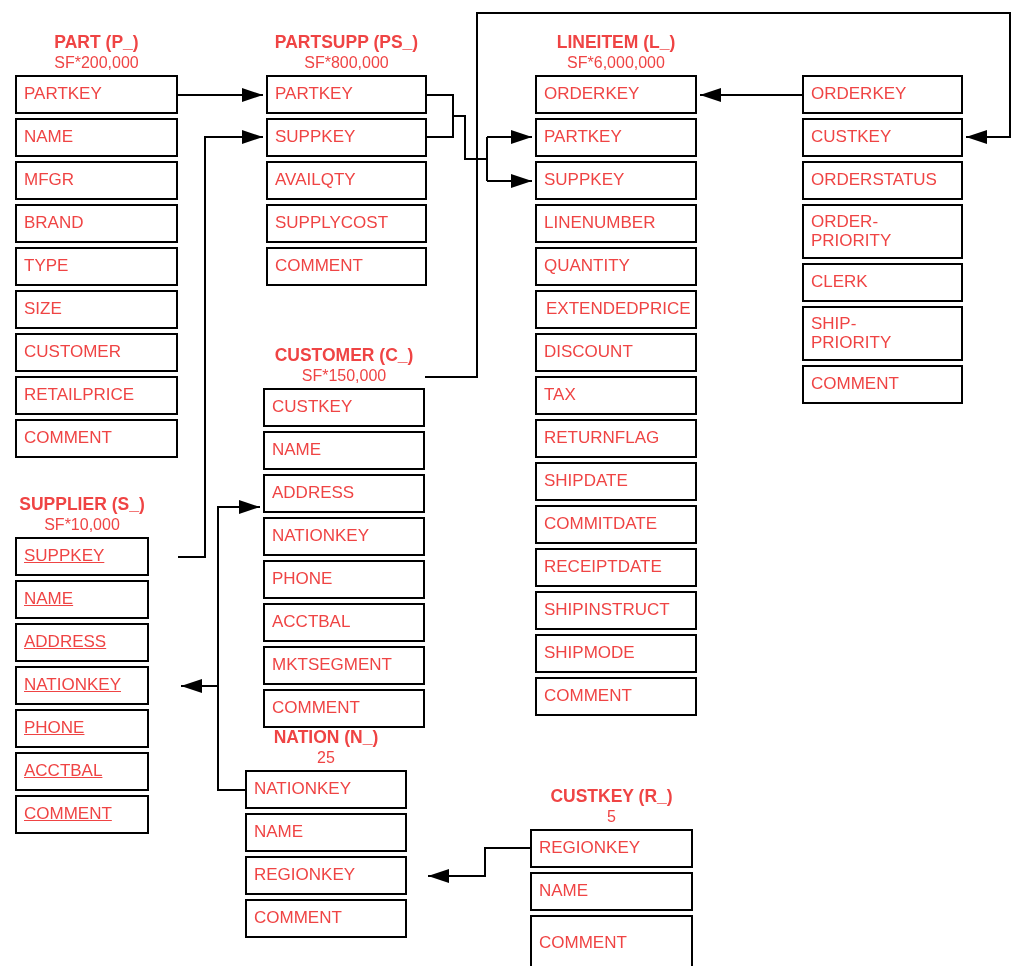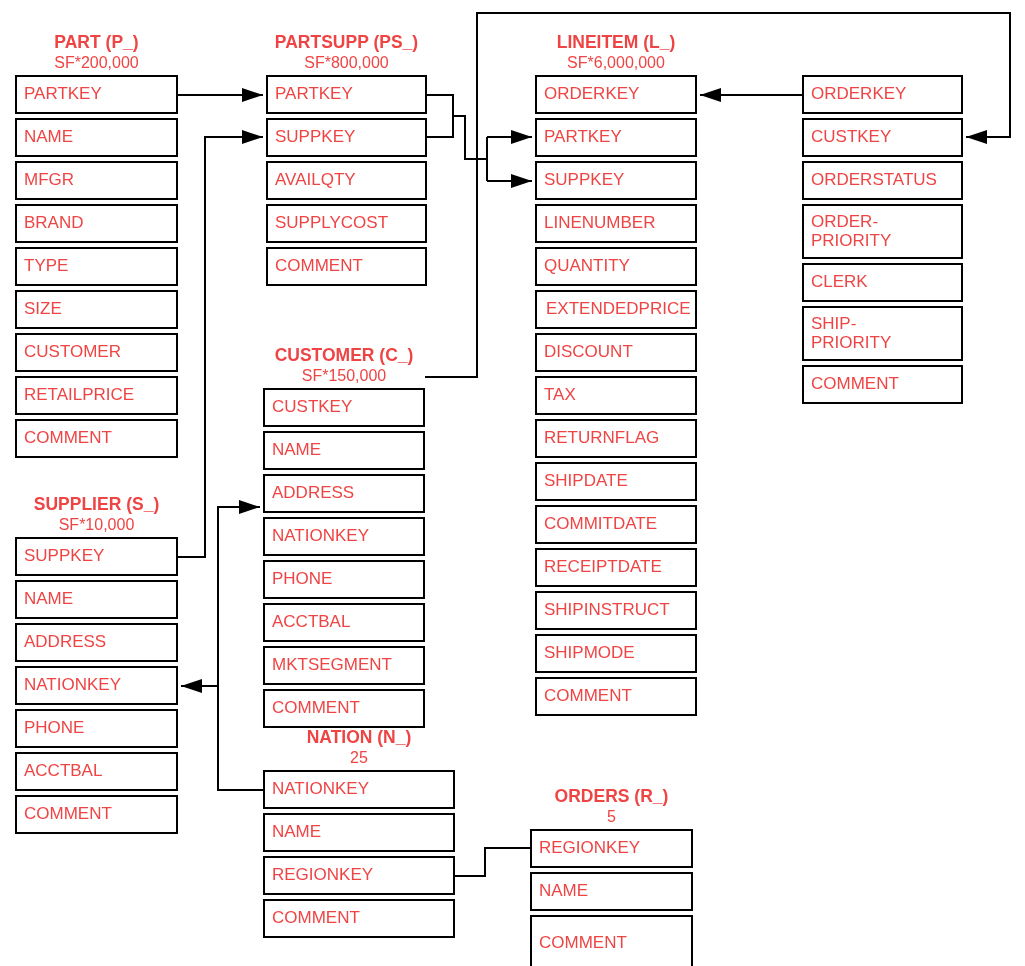--- a/index.html
+++ b/index.html
@@ -130,48 +130,48 @@
     <div class="row">CUSTKEY</div>
     <div class="row">NAME</div>
     <div class="row">ADDRESS</div>
     <div class="row">NATIONKEY</div>
     <div class="row">PHONE</div>
     <div class="row">ACCTBAL</div>
     <div class="row">MKTSEGMENT</div>
     <div class="row">COMMENT</div>
   </div>
 
-  <div class="table" style="left:15px;top:537px;width:163px;">
+  <div class="table" style="left:15px;top:537px;width:134px;text-decoration:underline;">
     <div class="thead">
       <div class="tname">SUPPLIER (S_)</div>
       <div class="tcard">SF*10,000</div>
     </div>
     <div class="row">SUPPKEY</div>
     <div class="row">NAME</div>
     <div class="row">ADDRESS</div>
     <div class="row">NATIONKEY</div>
     <div class="row">PHONE</div>
     <div class="row">ACCTBAL</div>
     <div class="row">COMMENT</div>
   </div>
 
-  <div class="table" style="left:263px;top:770px;width:192px;">
+  <div class="table" style="left:245px;top:770px;width:162px;">
     <div class="thead">
       <div class="tname">NATION (N_)</div>
       <div class="tcard">25</div>
     </div>
     <div class="row">NATIONKEY</div>
     <div class="row">NAME</div>
     <div class="row">REGIONKEY</div>
     <div class="row">COMMENT</div>
   </div>
 
   <div class="table" style="left:530px;top:829px;width:163px;">
     <div class="thead">
-      <div class="tname">ORDERS (R_)</div>
+      <div class="tname">CUSTKEY (R_)</div>
       <div class="tcard">5</div>
     </div>
     <div class="row">REGIONKEY</div>
     <div class="row">NAME</div>
     <div class="row hcut">COMMENT</div>
   </div>
 
 </div>
 
 </body></html>

